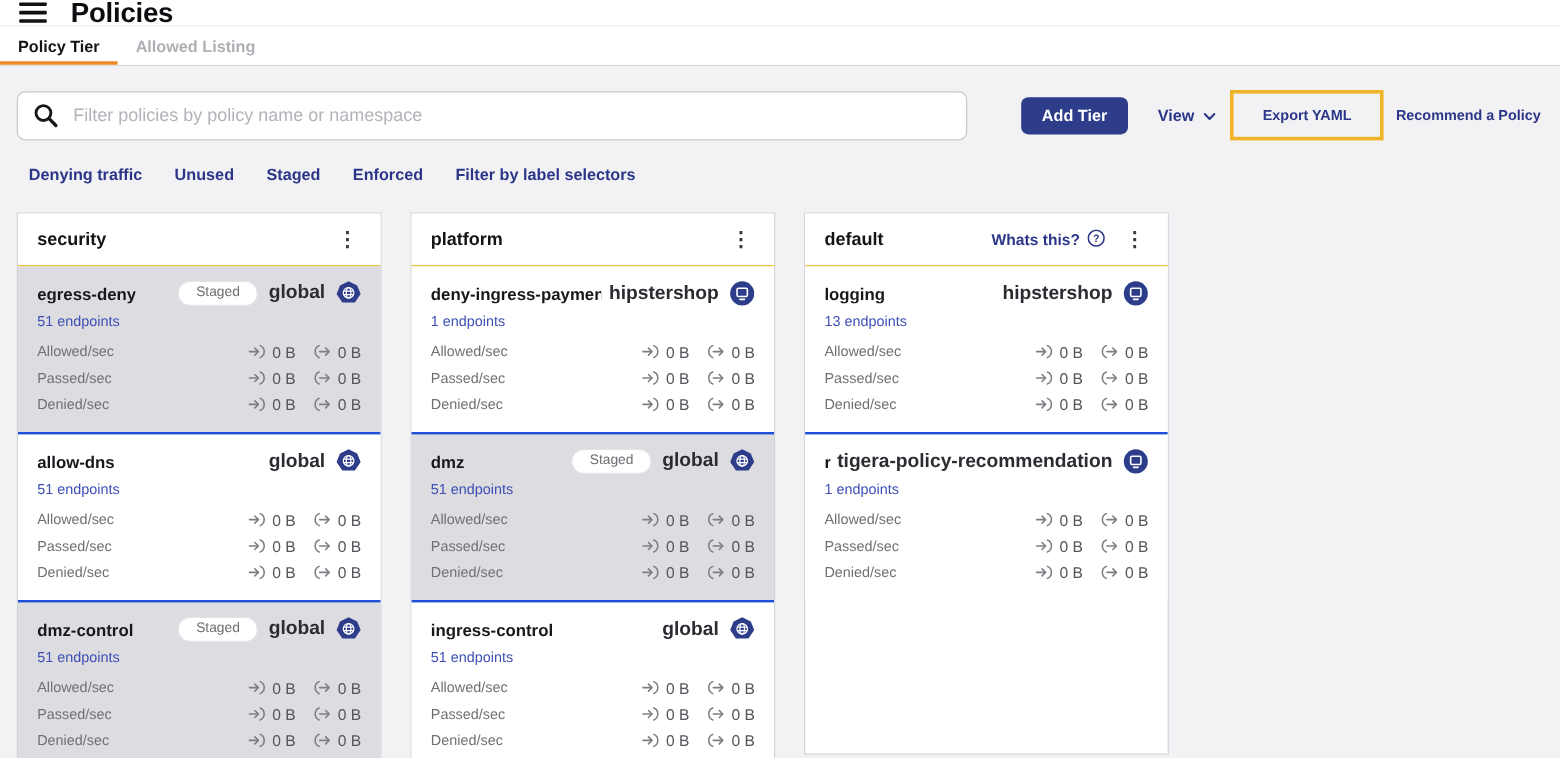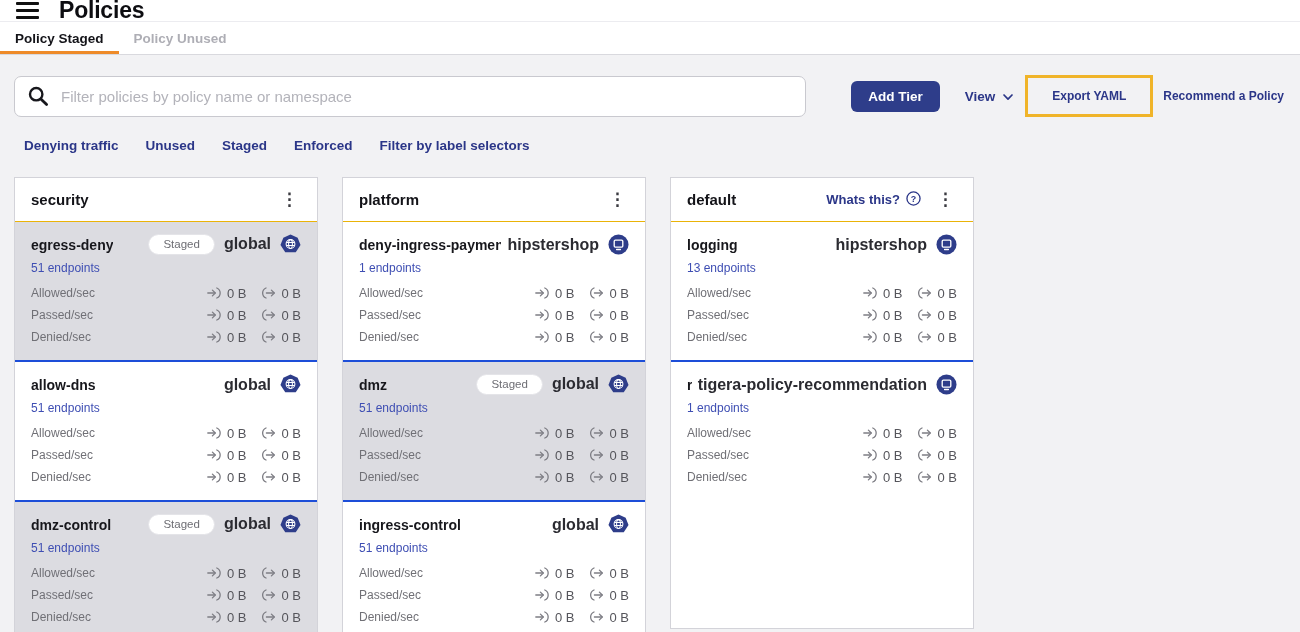--- a/index.html
+++ b/index.html
@@ -85,24 +85,24 @@
   <div class="hamburger">
       <span></span>
       <span></span>
       <span></span>
     </div>
   <div class="app-title">Policies</div>
 </div>
 
 <div class="tabbar">
   <div class="tab active">
-      <span>Policy Staged</span>
+      <span>Policy Tier</span>
     </div>
   <div class="tab inactive">
-      <span>Policy Unused</span>
+      <span>Allowed Listing</span>
     </div>
 </div>
 
 <div class="toolbar">
   <div class="search-box">
     <span class="search-icon">
       <svg width="23" height="23" viewBox="0 0 23 23" fill="none">
         <circle cx="9.2" cy="9.2" r="6.2" stroke="#17171c" stroke-width="2.4"></circle>
         <path d="M13.9 13.9 L19.6 19.6" stroke="#17171c" stroke-width="2.8" stroke-linecap="round"></path>
       </svg>

